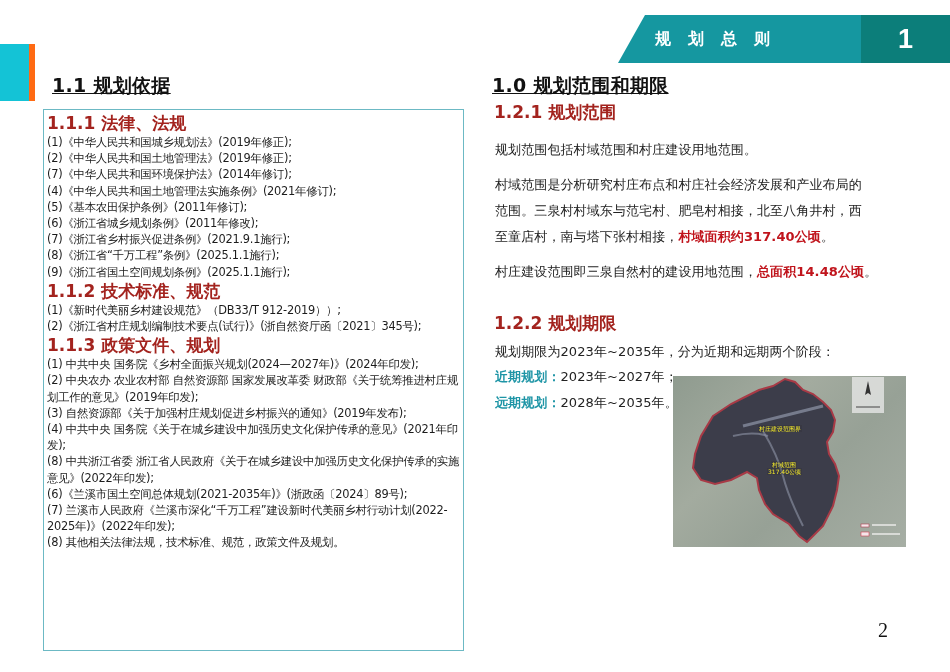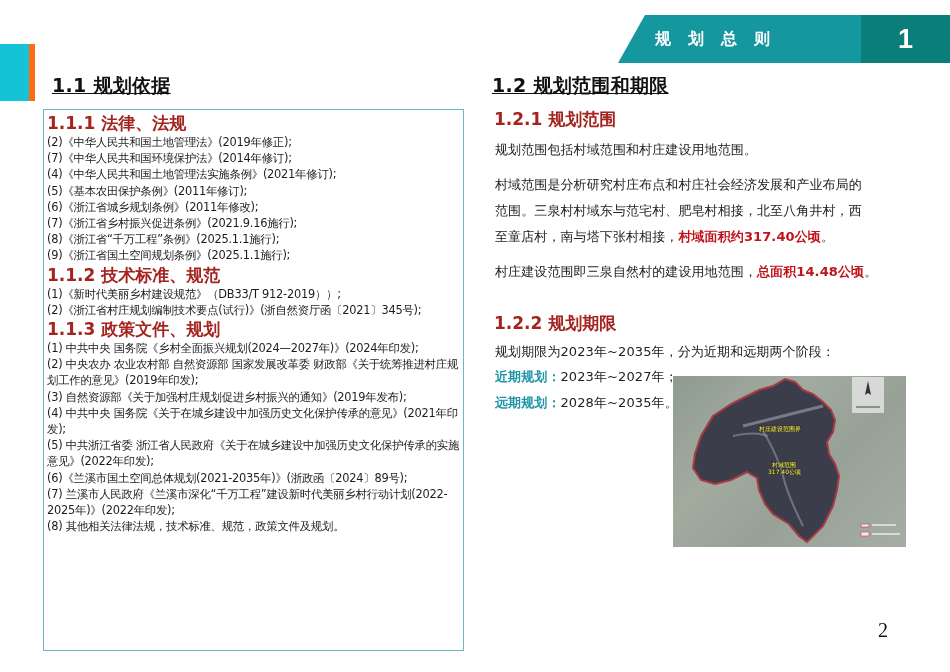--- a/index.html
+++ b/index.html
@@ -91,48 +91,49 @@
 <div class="banner-num">1</div>
 
 <div class="accent-cyan"></div>
 <div class="accent-orange"></div>
 
 <div class="h2" style="left:52px; top:73px;">1.1 规划依据</div>
 
 <div class="basis-box">
   <div class="basis-inner">
     <div class="h3">1.1.1 法律、法规</div>
+    <div class="basis-line">(1)《中华人民共和国城乡规划法》(2019年修正);</div>
     <div class="basis-line">(2)《中华人民共和国土地管理法》(2019年修正);</div>
     <div class="basis-line">(7)《中华人民共和国环境保护法》(2014年修订);</div>
     <div class="basis-line">(4)《中华人民共和国土地管理法实施条例》(2021年修订);</div>
     <div class="basis-line">(5)《基本农田保护条例》(2011年修订);</div>
     <div class="basis-line">(6)《浙江省城乡规划条例》(2011年修改);</div>
-    <div class="basis-line">(7)《浙江省乡村振兴促进条例》(2021.9.16施行);</div>
+    <div class="basis-line">(7)《浙江省乡村振兴促进条例》(2021.9.1施行);</div>
     <div class="basis-line">(8)《浙江省“千万工程”条例》(2025.1.1施行);</div>
     <div class="basis-line">(9)《浙江省国土空间规划条例》(2025.1.1施行);</div>
 
     <div class="h3">1.1.2 技术标准、规范</div>
     <div class="basis-line">(1)《新时代美丽乡村建设规范》（DB33/T 912-2019））;</div>
     <div class="basis-line">(2)《浙江省村庄规划编制技术要点(试行)》(浙自然资厅函〔2021〕345号);</div>
 
     <div class="h3">1.1.3 政策文件、规划</div>
     <div class="basis-line wrap">(1) 中共中央 国务院《乡村全面振兴规划(2024—2027年)》(2024年印发);</div>
     <div class="basis-line wrap">(2) 中央农办 农业农村部 自然资源部 国家发展改革委 财政部《关于统筹推进村庄规划工作的意见》(2019年印发);</div>
     <div class="basis-line wrap">(3) 自然资源部《关于加强村庄规划促进乡村振兴的通知》(2019年发布);</div>
     <div class="basis-line wrap">(4) 中共中央 国务院《关于在城乡建设中加强历史文化保护传承的意见》(2021年印发);</div>
-    <div class="basis-line wrap">(5) 中共浙江省委 浙江省人民政府《关于在城乡建设中加强历史文化保护传承的实施意见》(2022年印发);</div>
+    <div class="basis-line wrap">(8) 中共浙江省委 浙江省人民政府《关于在城乡建设中加强历史文化保护传承的实施意见》(2022年印发);</div>
     <div class="basis-line wrap">(6)《兰溪市国土空间总体规划(2021-2035年)》(浙政函〔2024〕89号);</div>
     <div class="basis-line wrap">(7) 兰溪市人民政府《兰溪市深化“千万工程”建设新时代美丽乡村行动计划(2022-2025年)》(2022年印发);</div>
     <div class="basis-line wrap">(8) 其他相关法律法规，技术标准、规范，政策文件及规划。</div>
   </div>
 </div>
 
-<div class="h2" style="left:492px; top:73px;">1.2 规划范围和期限</div>
+<div class="h2" style="left:492px; top:73px;">1.0 规划范围和期限</div>
 
-<div class="h3" style="left:494px; top:108px;text-align:center;">1.2.1 规划范围</div>
+<div class="h3" style="left:494px; top:101px;text-align:center;">1.2.1 规划范围</div>
 <div class="para" style="top:141px;">规划范围包括村域范围和村庄建设用地范围。</div>
 <div class="para" style="top:176px;">村域范围是分析研究村庄布点和村庄社会经济发展和产业布局的</div>
 <div class="para" style="top:202px;">范围。三泉村村域东与范宅村、肥皂村相接，北至八角井村，西</div>
 <div class="para" style="top:228px;"><span>至童店村，南与塔下张村相接，</span><span class="hl-red">村域面积约317.40公顷</span><span>。</span></div>
 <div class="para" style="top:263px;"><span>村庄建设范围即三泉自然村的建设用地范围，</span><span class="hl-red">总面积14.48公顷</span><span>。</span></div>
 
 <div class="h3" style="left:494px; top:312px;">1.2.2 规划期限</div>
 <div class="para" style="top:343px;">规划期限为2023年~2035年，分为近期和远期两个阶段：</div>
 <div class="para" style="top:368px;"><span class="hl-teal">近期规划：</span><span>2023年~2027年；</span></div>
 <div class="para" style="top:394px;"><span class="hl-teal">远期规划：</span><span>2028年~2035年。</span></div>

